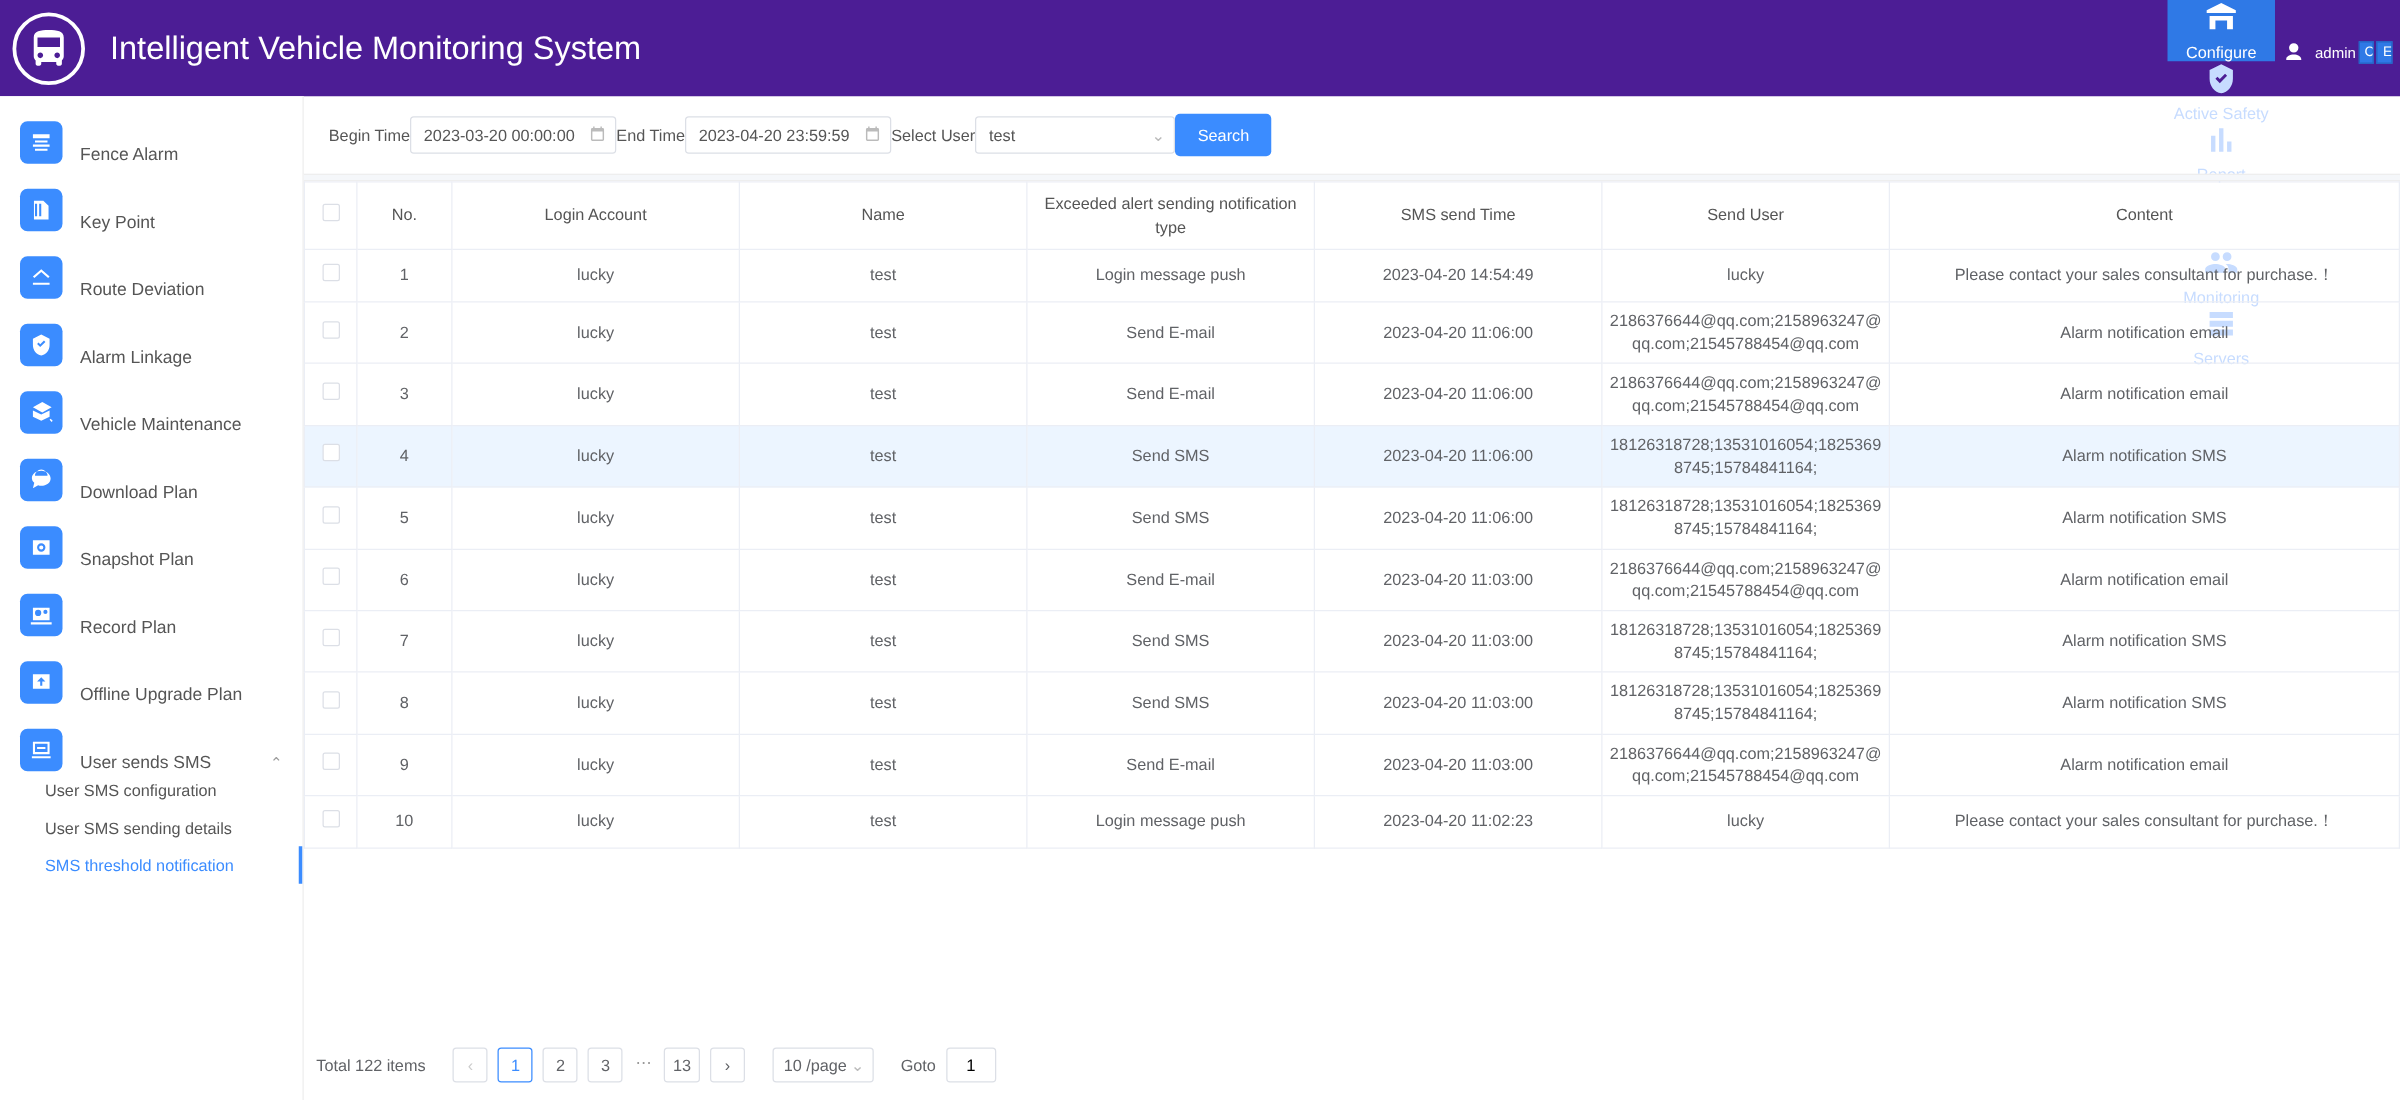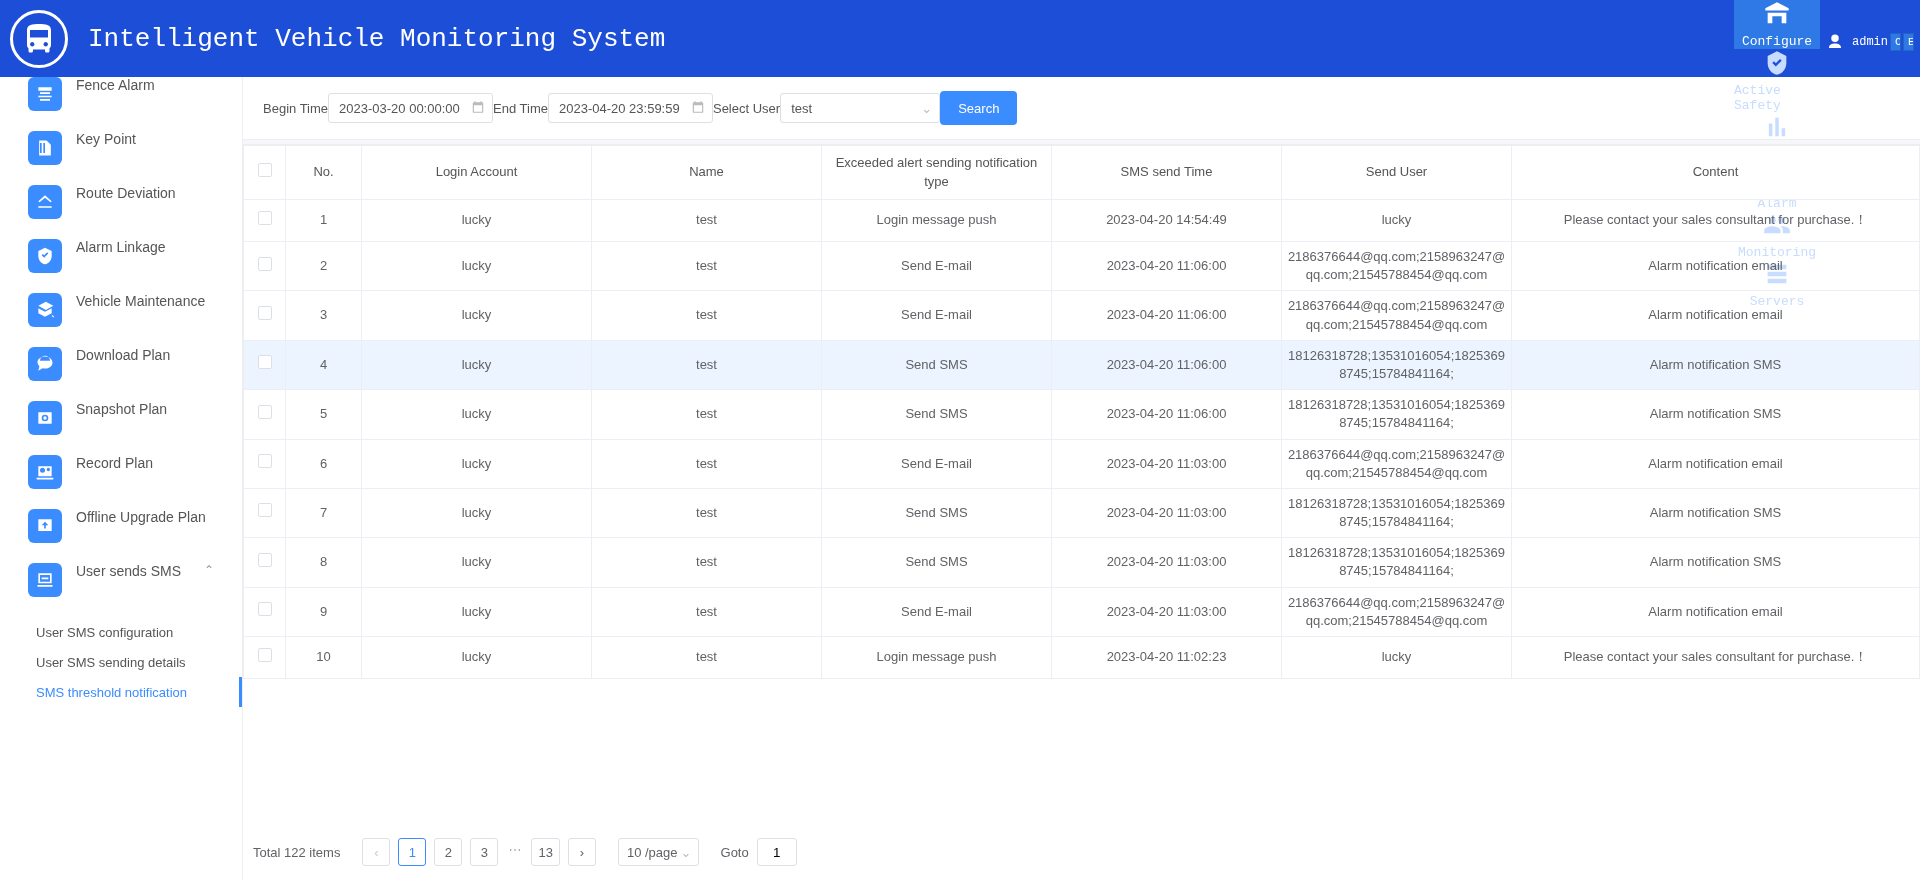--- a/index.html
+++ b/index.html
@@ -1,38 +1,38 @@
 <!DOCTYPE html>
 <html><head>
 <meta charset="utf-8">
 <style>
   * { margin: 0; padding: 0; box-sizing: border-box; }
   body { font-family: Arial, "Helvetica Neue", Helvetica, sans-serif; font-size: 13px; color: #555; background: #fff; overflow: hidden;}
   .app { width: 1920px; height: 880px; display:flex; flex-direction:column; }
 
   
-  .hdr { height: 77px; background:#1d4ed8; color:#fff; display:flex; align-items:center; padding:0 0 0 10px;font-family:Liberation Mono, monospace; }
+  .hdr { height: 77px; background:#4c1d95; color:#fff; display:flex; align-items:center; padding:0 0 0 10px; }
   .logo-wrap { display:flex; align-items:center; gap:20px; }
   .logo { width:58px; height:58px; border:3px solid #fff; border-radius:50%; display:flex; align-items:center;justify-content:center;}
   .logo svg { width:36px; height:36px; fill:#fff;}
   .app-title { font-size:26px; font-weight:400; white-space: nowrap; }
   .hdr-spacer { flex:1; }
   .hdr-nav { display:flex; align-items:stretch; height:77px;flex-direction:column;}
   .hdr-nav-item { width:86px; display:flex; flex-direction:column; align-items:center; justify-content:center; gap:6px; color:#c7dcff; font-size:13px; cursor:pointer;}
   .hdr-nav-item.active { background:#2f79e6; color:#fff;}
   .hdr-nav-item svg { width:28px; height:28px; fill:currentColor;}
   .hdr-user { width:100px; display:flex; align-items:center; gap:2px; padding:6px 6px 0 6px;}
   .hdr-user-row { display:flex; align-items:center; gap:8px; color:#fff; font-size:12px;}
   .hdr-user-row svg{width:18px;height:18px;fill:#fff;}
   .hdr-btn { background:#2f79e6; border:1px solid #2465c4; color:#fff; font-size:11px; width:84px; height:18px; line-height:16px; text-align:center; cursor:pointer; white-space:nowrap; overflow:hidden; text-overflow:ellipsis; padding:0 4px;}
 
   
   .body { flex:1; display:flex; min-height:0;}
   .sidebar { width:243px; border-right:1px solid #eee; background:#fff; overflow-y:auto;}
-  .sb-item { display:flex; align-items:flex-start; gap:14px; height:54px; padding:0 28px; cursor:pointer; font-size:14px; color:#555;}
+  .sb-item { display:flex; align-items:flex-end; gap:14px; height:54px; padding:0 16px; cursor:pointer; font-size:14px; color:#555;}
   .sb-icon { width:34px; height:34px; border-radius:6px; background:#3b8cff; display:flex;align-items:center;justify-content:center;}
   .sb-icon svg{width:20px;height:20px;fill:#fff;}
   .sb-chevron { margin-left:auto; color:#999; font-size:12px;}
   .sb-sub { padding:0; }
   .sb-sub-item { height:30px; display:flex; align-items:center; padding-left:36px; font-size:13px; color:#555; cursor:pointer;}
   .sb-sub-item.active { color:#3b8cff; border-right:3px solid #3b8cff;}
 
   
   .main { flex:1; display:flex; flex-direction:column; min-width:0;}
   .filter-bar { display:flex; align-items:center; padding:14px 14px 14px 20px; }

